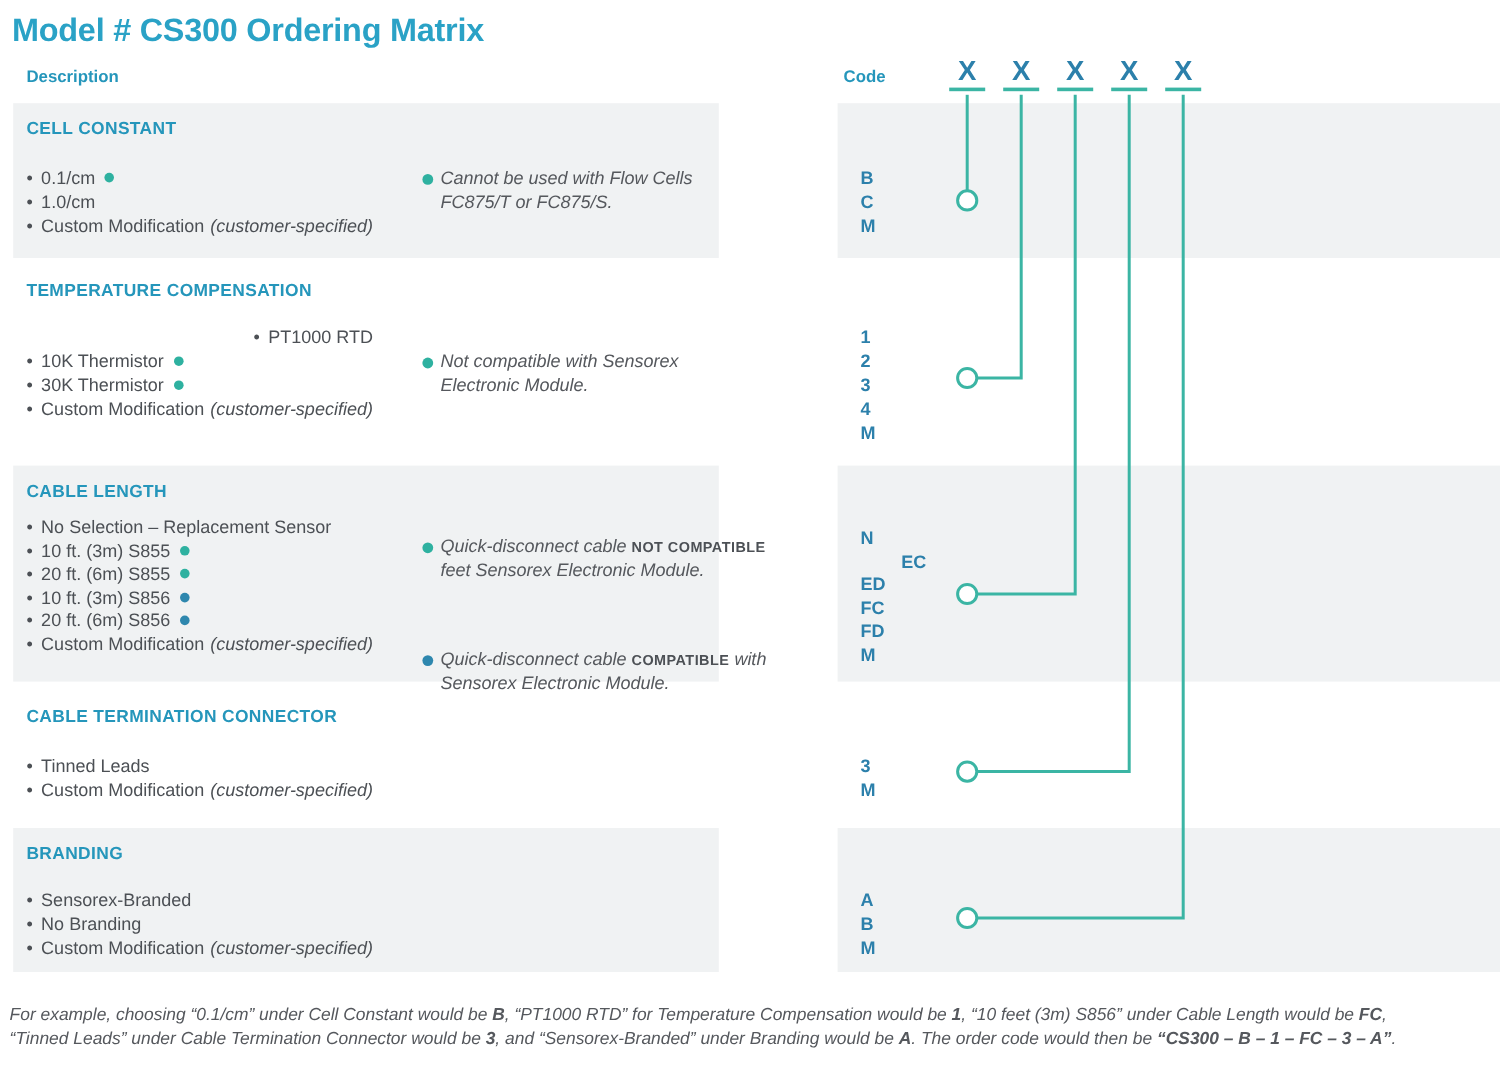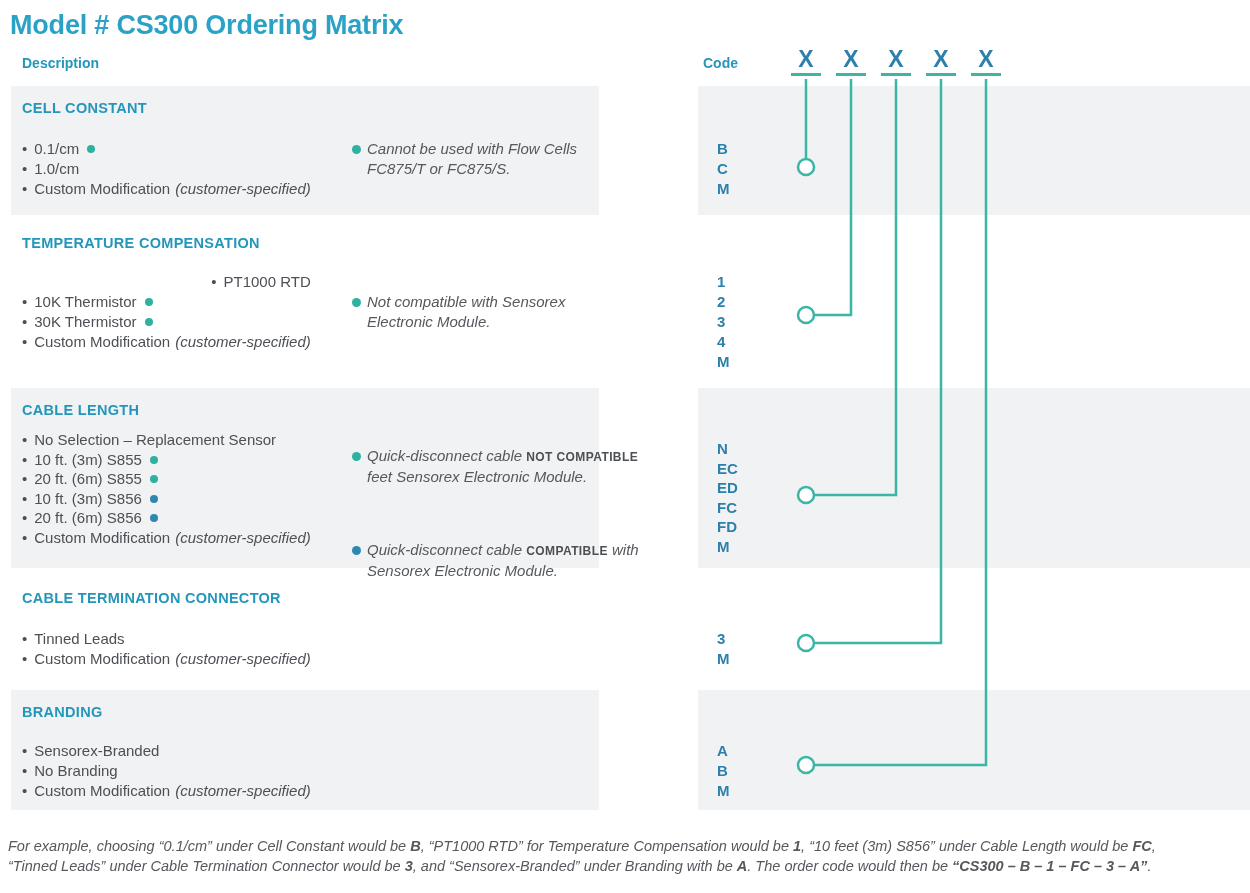--- a/index.html
+++ b/index.html
@@ -115,21 +115,21 @@
         </div>
         <div class="note" style="top: 108px; margin-top: 44px;">
           <span class="ndot" style="background: var(--dot-blue);"></span>
           <div><span>Quick-disconnect cable </span><b class="ncaps">COMPATIBLE</b><span> with</span></div>
           <div><span>Sensorex Electronic Module.</span></div>
         </div>
       </div>
       <div class="panel right shaded" style="top: 388px; height: 180px;">
         <div class="codes" style="top: 51px;">
           <div style="line-height: 19.5px;">N</div>
-          <div style="line-height: 19.5px;">EC</div>
+          <div style="line-height: 19.5px; margin-left: 34px;">EC</div>
           <div style="line-height: 19.5px;">ED</div>
           <div style="line-height: 19.5px;">FC</div>
           <div style="line-height: 19.5px;">FD</div>
           <div style="line-height: 19.5px;">M</div>
         </div>
       </div>
       <div class="panel left" style="top: 568px; height: 122px;">
         <div class="sec-title" style="top: 22px;">CABLE TERMINATION CONNECTOR</div>
         <div class="items" style="top: 61px;">
           <div class="item" style="line-height: 20px;"><span class="blt">•</span><span>Tinned Leads</span></div>
@@ -167,16 +167,16 @@
     <path d="M986 79 L986 765 L814 765"></path>
     <circle cx="806" cy="167" r="8"></circle>
     <circle cx="806" cy="315" r="8"></circle>
     <circle cx="806" cy="495" r="8"></circle>
     <circle cx="806" cy="643" r="8"></circle>
     <circle cx="806" cy="765" r="8"></circle>
   </svg>
 
   <div class="footer" id="footer">
       <div><span>For example, choosing “0.1/cm” under Cell Constant would be </span><b>B</b><span>, “PT1000 RTD” for Temperature Compensation would be </span><b>1</b><span>, “10 feet (3m) S856” under Cable Length would be </span><b>FC</b><span>,</span></div>
-      <div><span>“Tinned Leads” under Cable Termination Connector would be </span><b>3</b><span>, and “Sensorex-Branded” under Branding with be </span><b>A</b><span>. The order code would then be </span><b>“CS300 – B – 1 – FC – 3 – A”</b><span>.</span></div>
+      <div><span>“Tinned Leads” under Cable Termination Connector would be </span><b>3</b><span>, and “Sensorex-Branded” under Branding would be </span><b>A</b><span>. The order code would then be </span><b>“CS300 – B – 1 – FC – 3 – A”</b><span>.</span></div>
     </div>
 
 </div>
 
 </body></html>

